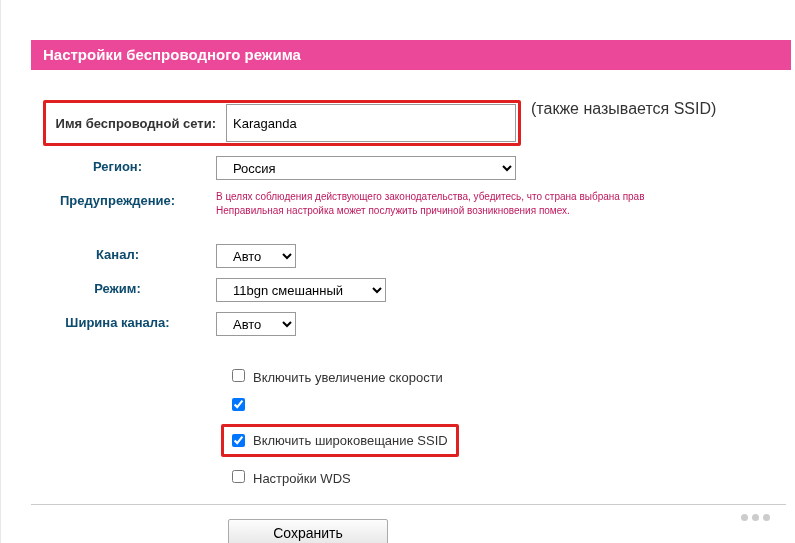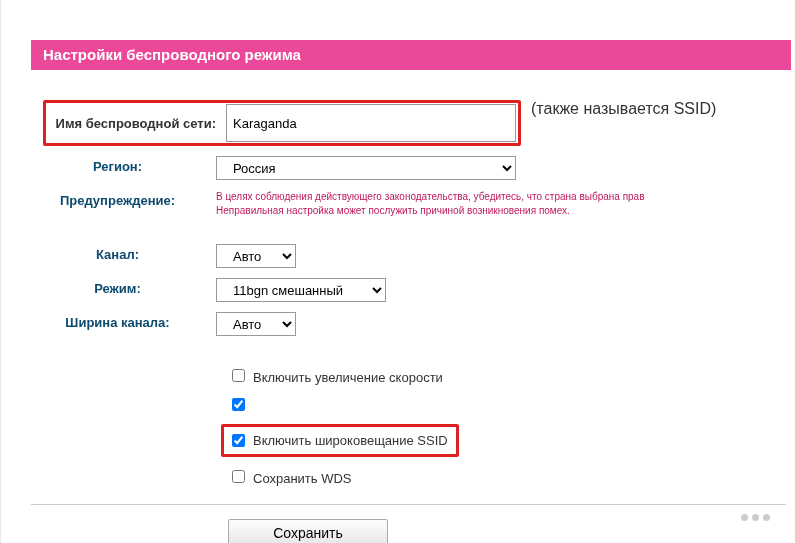--- a/index.html
+++ b/index.html
@@ -212,21 +212,21 @@
         <input type="checkbox" checked="" style="">
       </div>
       <div class="checkbox-row" style="margin-left:-7px;">
         <span class="cb-hl hl-red">
           <input type="checkbox" checked="" style="">
           <span class="checkbox-label">Включить широковещание SSID</span>
         </span>
       </div>
       <div class="checkbox-row">
         <input type="checkbox" style="">
-        <span class="checkbox-label">Сохранить WDS</span>
+        <span class="checkbox-label">Настройки WDS</span>
       </div>
     </div>
 
     <div class="divider"></div>
 
     <div style="margin-left:197px;">
       <button class="btn-save">Сохранить</button>
     </div>
 
   </div>

